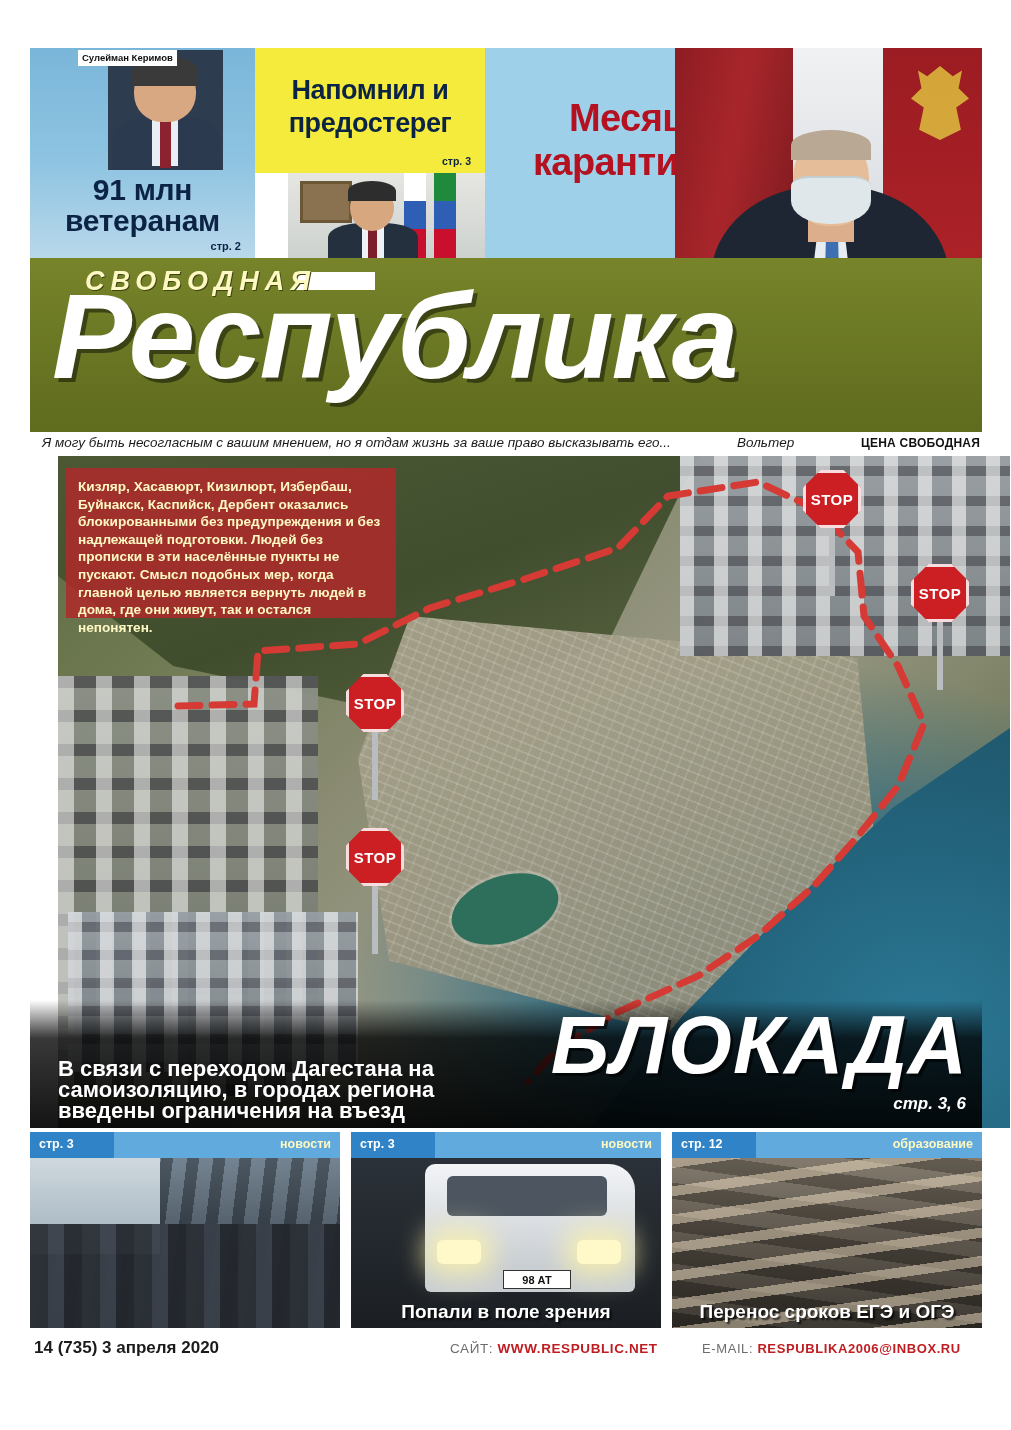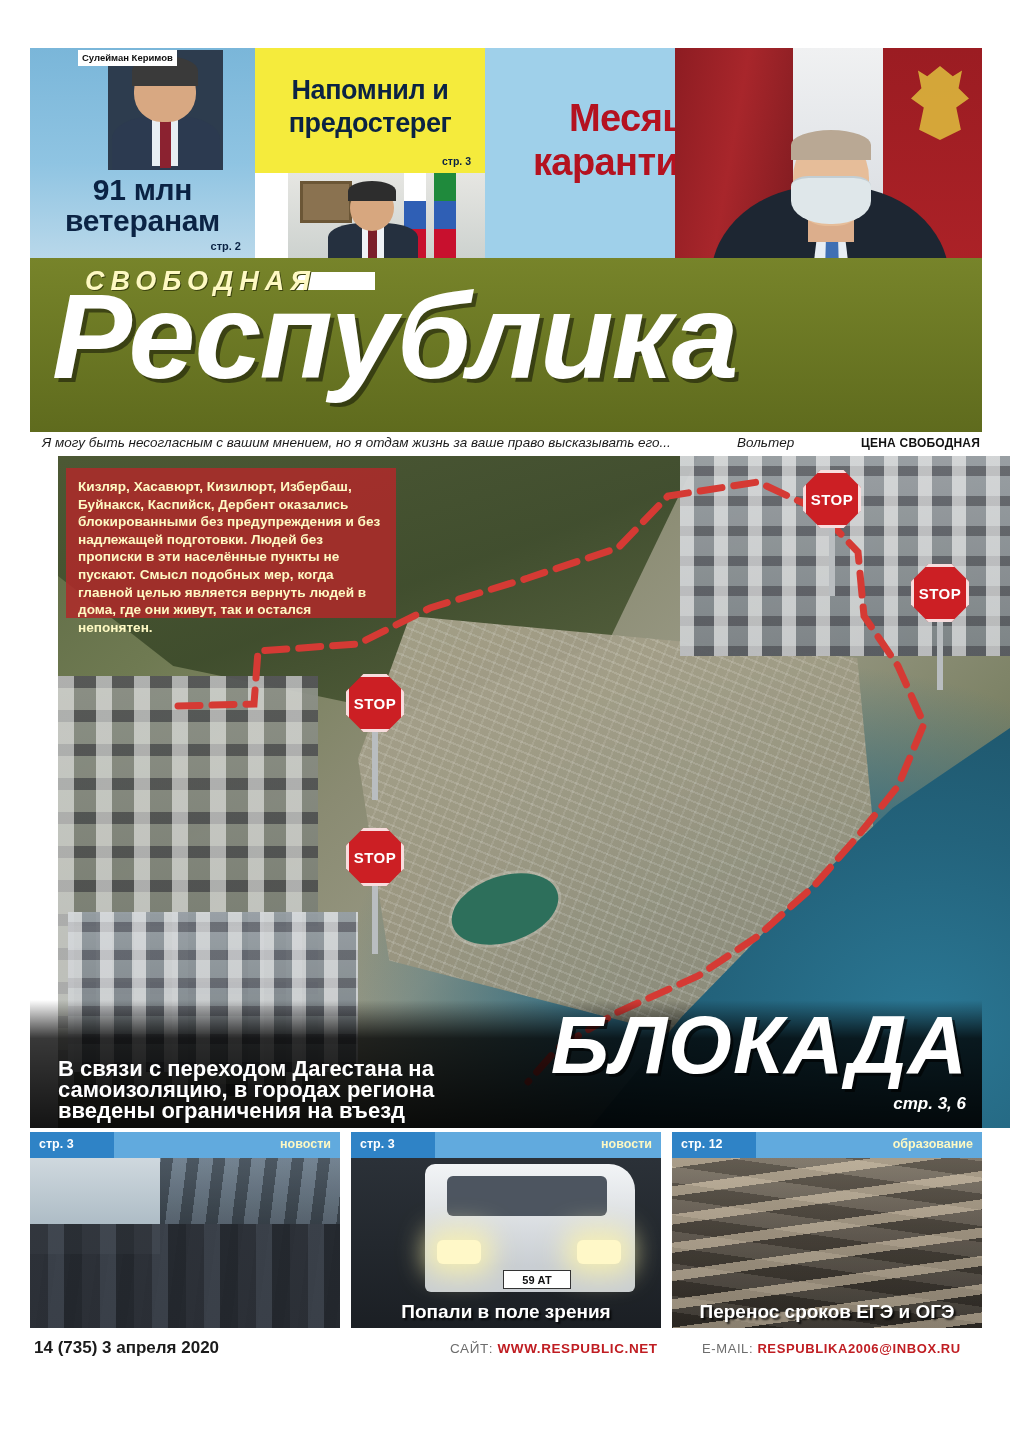--- a/index.html
+++ b/index.html
@@ -898,21 +898,21 @@
       <div class="card-head">
         <div class="lighter"></div>
         <span class="pg">стр. 3</span>
         <span class="rubric">новости</span>
       </div>
       <div class="card-photo cp2">
         <div class="van"></div>
         <div class="win"></div>
         <div class="lampL"></div>
         <div class="lampR"></div>
-        <div class="plate">59 АТ</div>
+        <div class="plate">98 АТ</div>
       </div>
       <div class="card-caption">Попали в поле зрения</div>
     </div>
 
     <div class="card">
       <div class="card-head">
         <div class="lighter"></div>
         <span class="pg">стр. 12</span>
         <span class="rubric">образование</span>
       </div>

